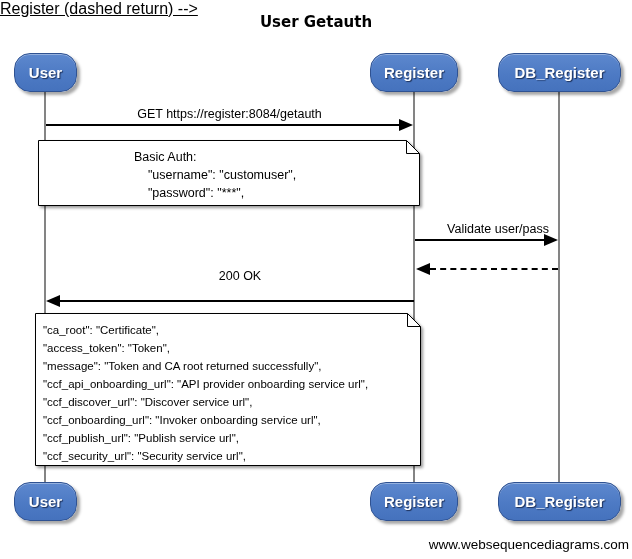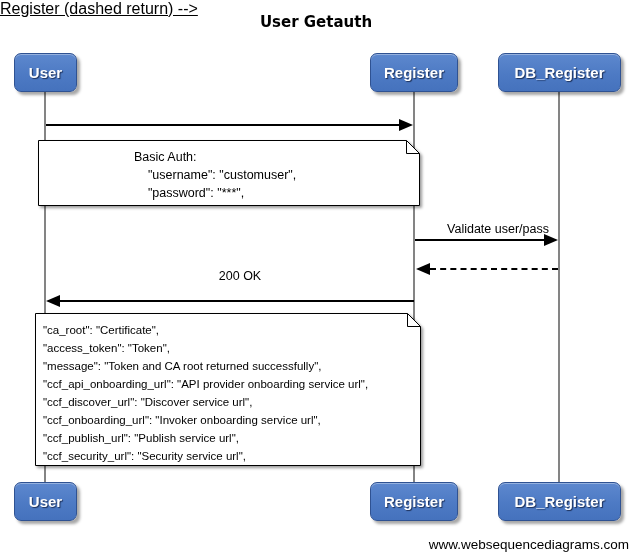--- a/index.html
+++ b/index.html
@@ -19,21 +19,21 @@
     font-family:"DejaVu Sans","Liberation Sans",sans-serif;
   }
   .lifeline {
     position:absolute; width:2px; top:92px; height:391px;
     background:#848484;
   }
   .actor {
     position:absolute; height:39px;
     background:linear-gradient(180deg,#5d88ce 0%,#4d7ac4 55%,#4572bd 100%);
     border:1px solid #2f5292;
-    border-radius:7px;
+    border-radius:16px;
     box-shadow:3px 3px 3px rgba(0,0,0,0.35), inset 0 1px 0 rgba(255,255,255,0.35);
     color:#ffffff; font-weight:bold; font-size:15px;
     display:flex; align-items:center; justify-content:center;
     text-shadow:1px 1px 1px rgba(20,35,70,0.85);
     z-index:6;
   }
   .msg-label {
     position:absolute; text-align:center; font-size:12.5px;
     white-space:nowrap; z-index:3;
   }
@@ -64,20 +64,21 @@
 <div class="stage">
 
   <div class="title">User Getauth</div>
 
   
   <div class="lifeline" style="left:44px;"></div>
   <div class="lifeline" style="left:413px;"></div>
   <div class="lifeline" style="left:558px;"></div>
 
   
+  <div class="msg-label" style="left:46px; top:107px; width:367px;">GET https://register:8084/getauth</div>
   <div class="msg-line" style="left:46px; top:124px; width:354px;"></div>
   <div class="arrowhead right" style="left:399px; top:119px;"></div>
 
   
   <div class="msg-label" style="left:427px; top:222px; width:142px;">Validate user/pass</div>
   <div class="msg-line" style="left:415px; top:239px; width:130px;"></div>
   <div class="arrowhead right" style="left:544px; top:234px;"></div>
 
    Register (dashed return) --&gt;
   <div class="msg-line dashed" style="left:430px; top:268px; width:128px;"></div>

